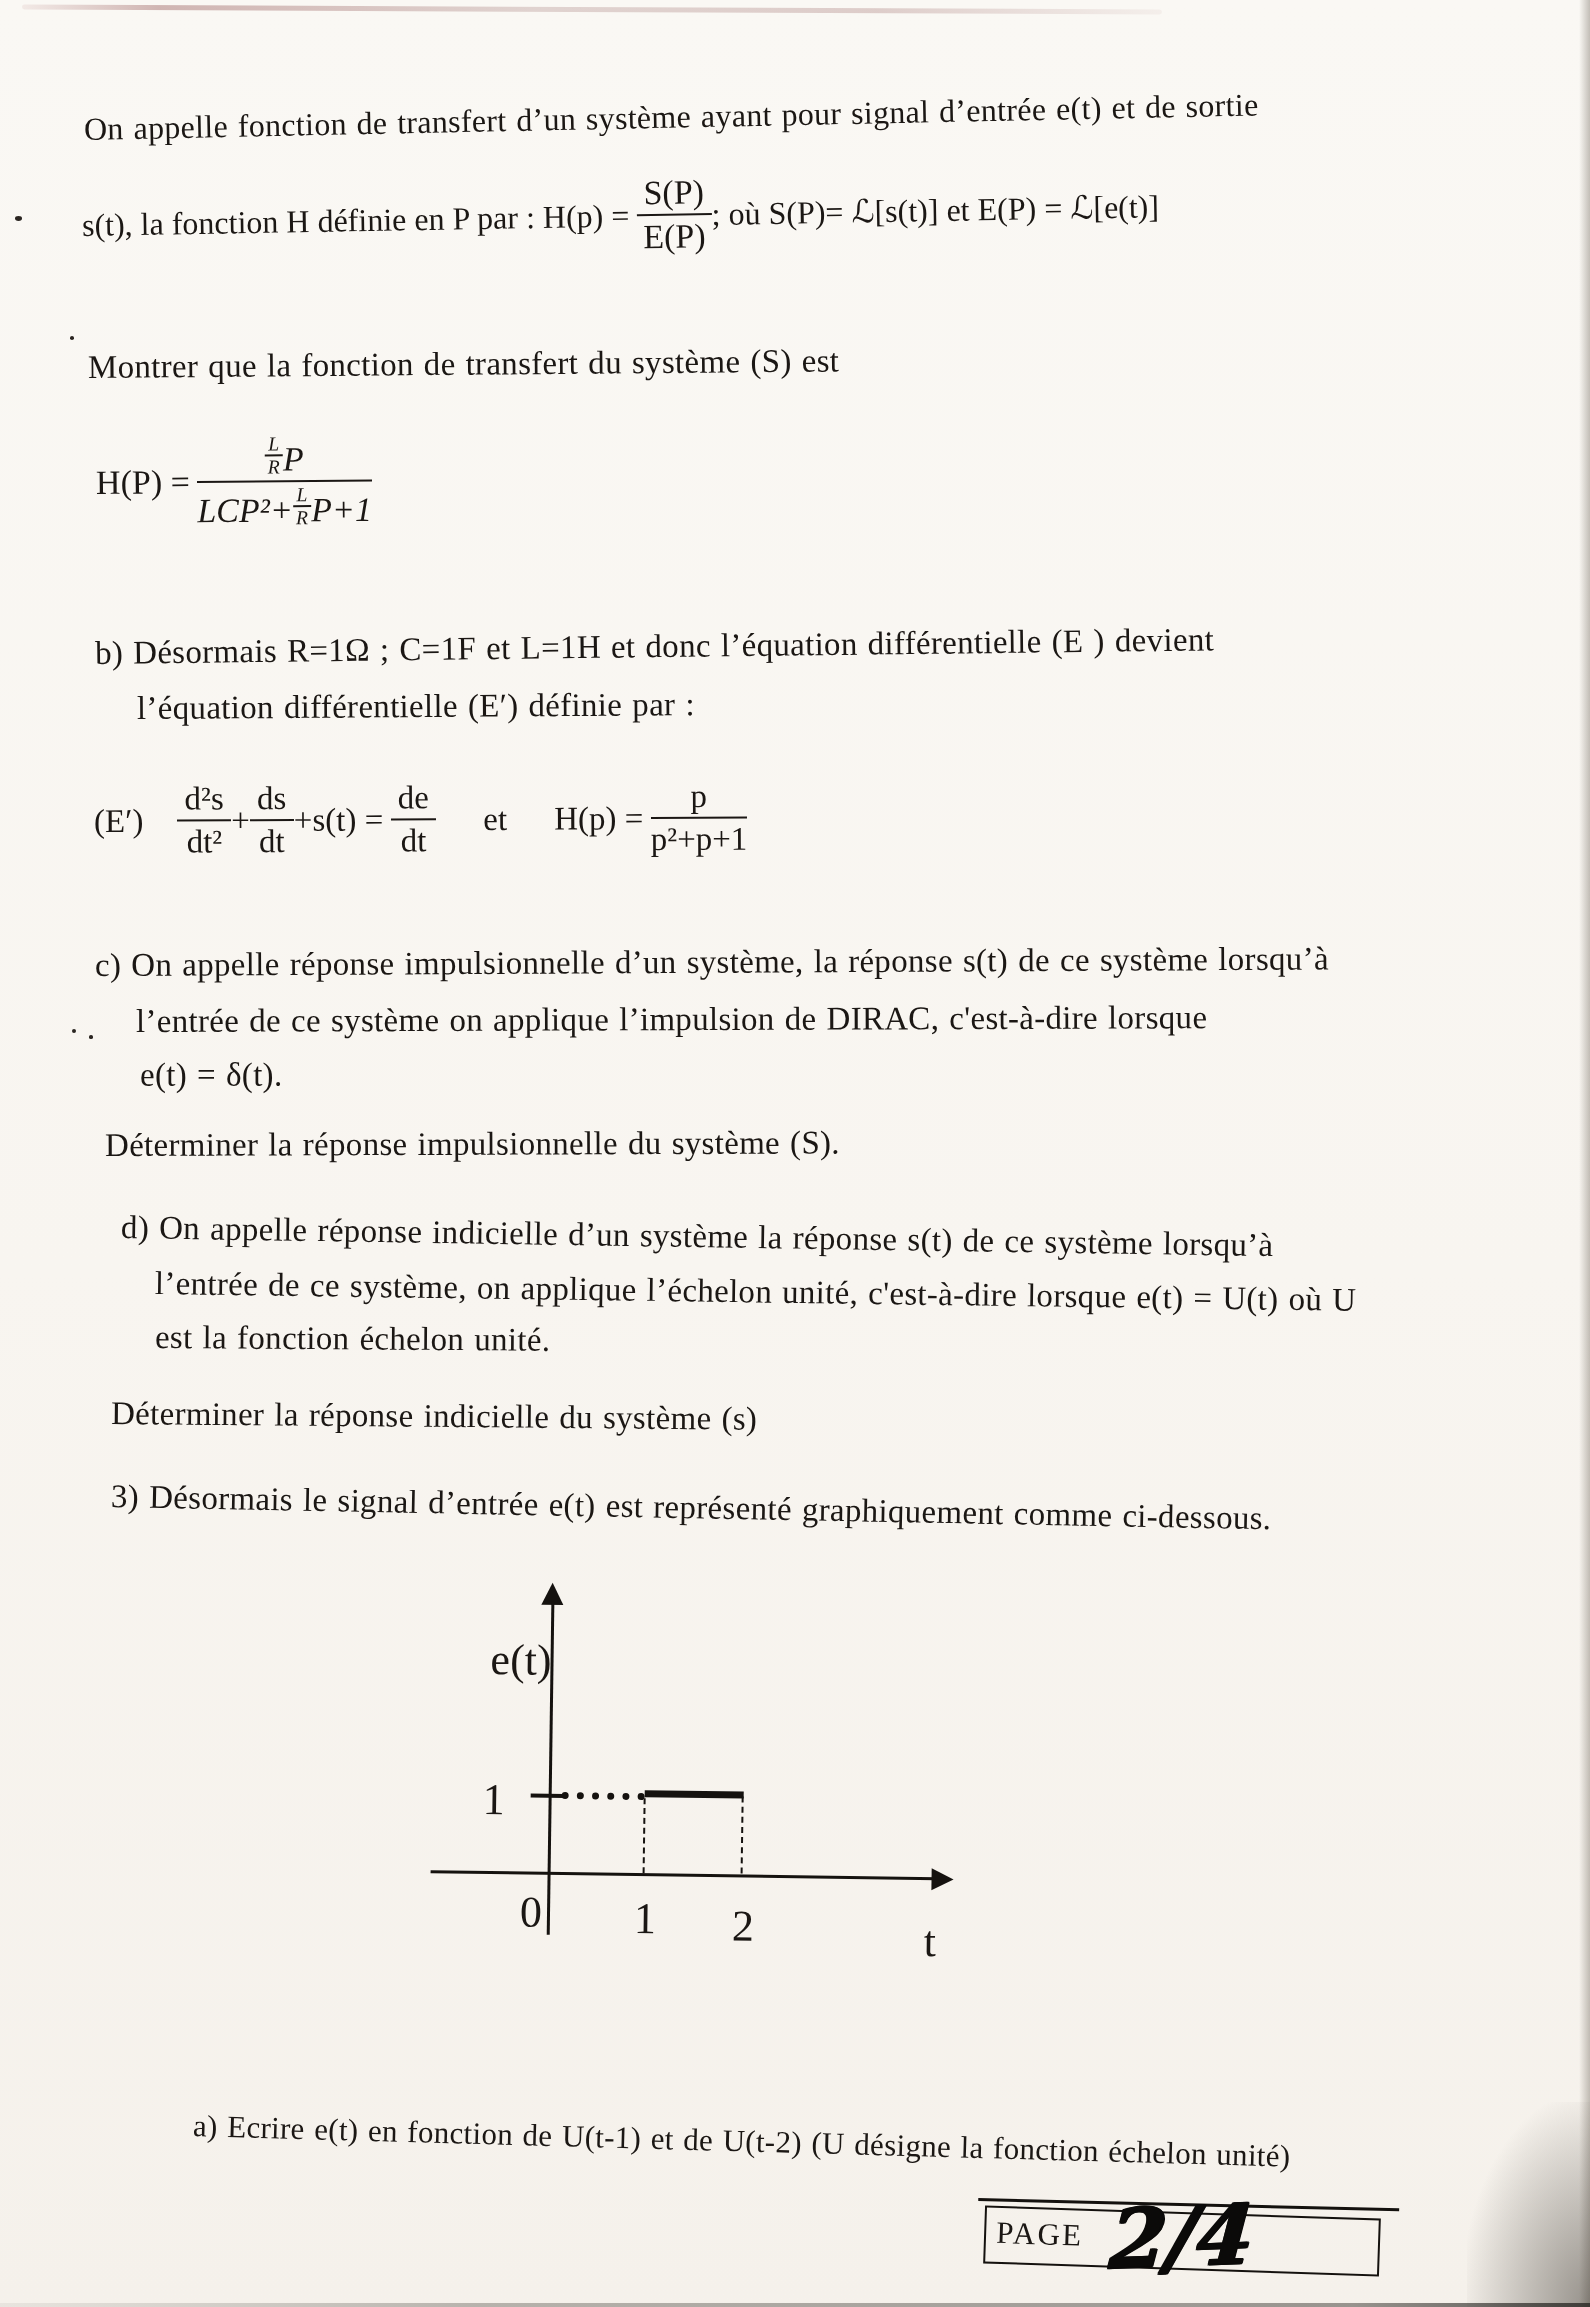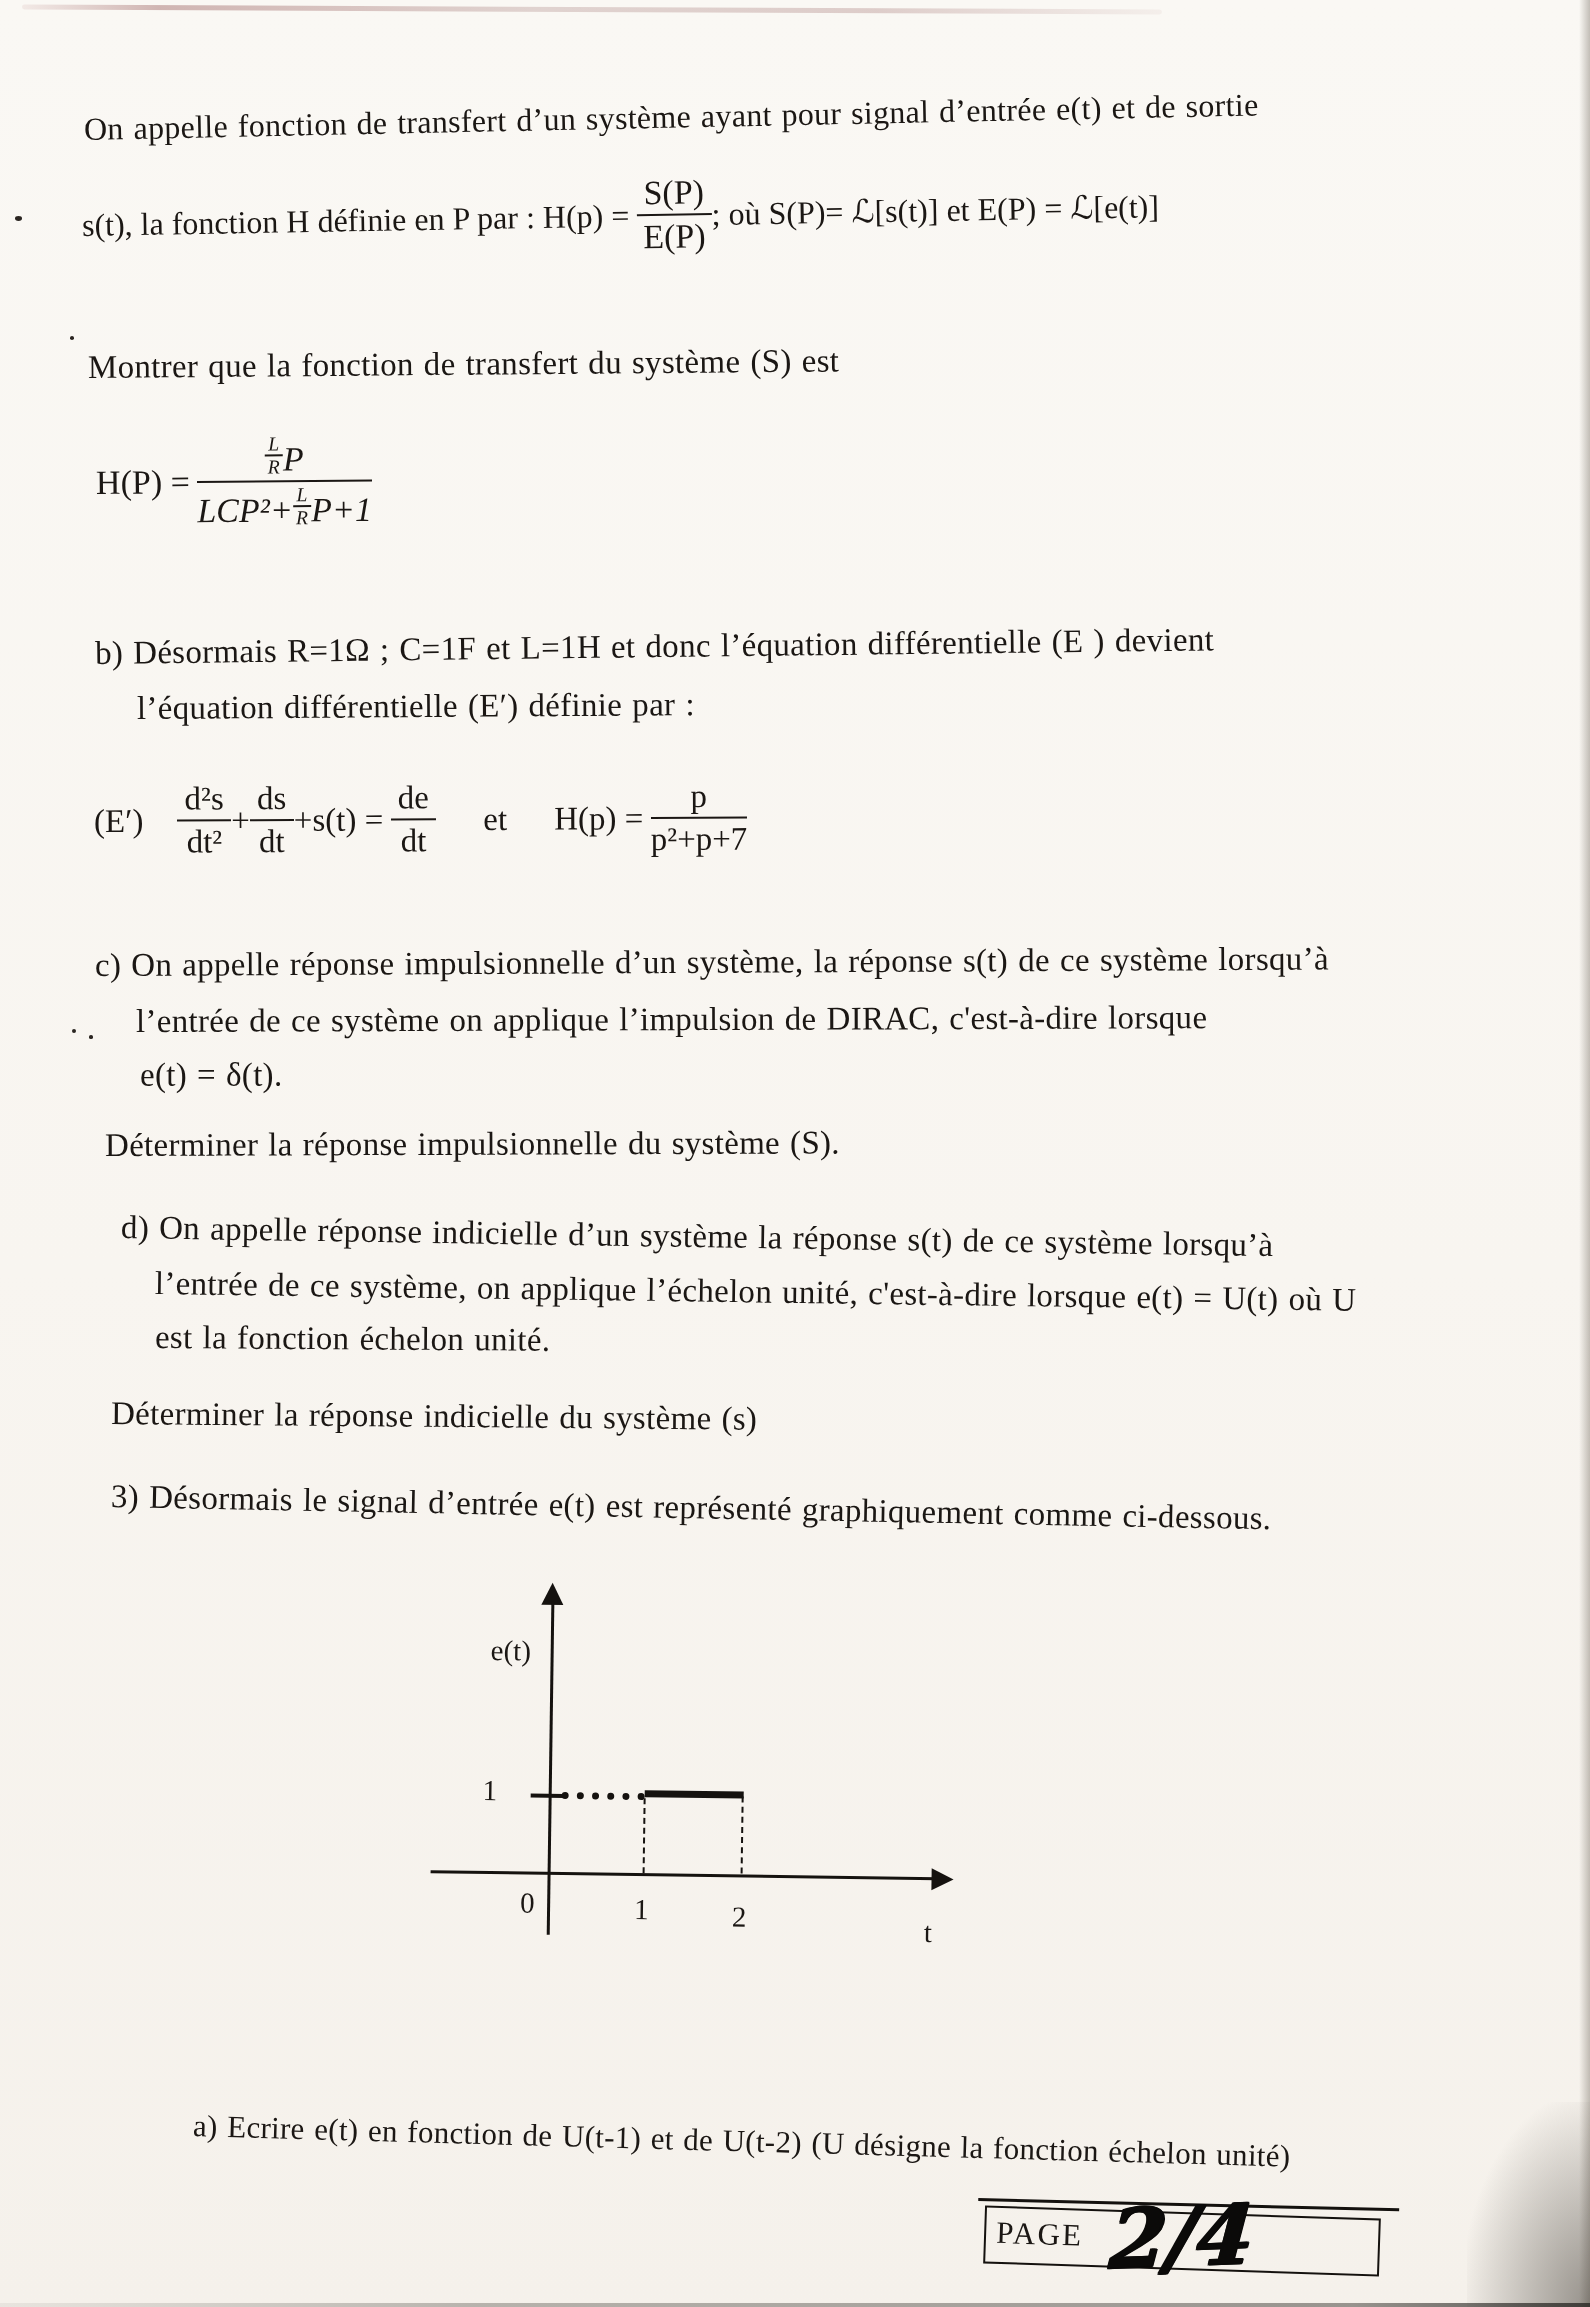--- a/index.html
+++ b/index.html
@@ -20,21 +20,21 @@
   .sfrac .n { display:block; border-bottom:2.2px solid #1b1714; padding:0 3.7px 0.7px; }
   .sfrac .d { display:block; padding-top:0.7px; }
   .gap-s { width:7.3px; } .gap-m { width:34px; } .gap-l { width:47px; }
   
   #figure { left:420px; top:1583px; width:570px; height:380px; transform:rotate(0.8deg); }
   .line { position:absolute; background:#15120f; }
   .arrow-up { position:absolute; width:0; height:0;
     border-left:11px solid transparent; border-right:11px solid transparent; border-bottom:22px solid #15120f; }
   .arrow-right { position:absolute; width:0; height:0;
     border-top:11px solid transparent; border-bottom:11px solid transparent; border-left:22px solid #15120f; }
-  .figlab { position:absolute; font-size:29px; }
+  .figlab { position:absolute; font-size:44px; }
   .dotted-seg { position:absolute; height:0; border-top:7.3px dotted #15120f; }
   .solid-seg  { position:absolute; height:7.3px; background:#15120f; }
   .dash-v { position:absolute; width:0; border-left:2.2px dashed #15120f; }
   
   #footer-box { left:984px; top:2212px; width:392px; height:54px;
     border:2.9px solid #14110e; transform:rotate(1.9deg); }
   #footer-box::before { content:""; position:absolute; left:-8.8px; right:-20.5px; top:-11px; height:2.9px;
     background:#14110e; transform:rotate(-0.5deg); }
   .page-label { position:absolute; left:10.2px; top:7.3px; font-size:31px; letter-spacing:2.2px; }
   .hand { position:absolute; left:123px; top:-26px; font-size:82px; font-weight:bold; font-style:italic;
@@ -117,21 +117,21 @@
       <span class="num">de</span>
       <span class="den">dt</span>
     </span>
     <span class="gap-l"></span>
     <span>et</span>
     <span class="gap-l"></span>
     <span>H(p) =</span>
     <span class="gap-s"></span>
     <span class="frac">
       <span class="num">p</span>
-      <span class="den">p²+p+7</span>
+      <span class="den">p²+p+1</span>
     </span>
   </div>
 
   <div class="abs txt" style="left:95px;top:947px;transform:rotate(-0.3deg);transform-origin:left center">c) On appelle réponse impulsionnelle d’un système, la réponse s(t) de ce système lorsqu’à</div>
   <div class="abs txt" style="left:136px;top:1003px;transform:rotate(-0.2deg);transform-origin:left center">l’entrée de ce système on applique l’impulsion de DIRAC, c'est-à-dire lorsque</div>
   <div class="abs txt" style="left:140px;top:1057px">e(t) = δ(t).</div>
 
   <div class="abs txt" style="left:105px;top:1127px;transform:rotate(-0.2deg);transform-origin:left center">Déterminer la réponse impulsionnelle du système (S).</div>
 
   <div class="abs txt" style="left:121px;top:1209px;transform:rotate(0.9deg);transform-origin:left center">d) On appelle réponse indicielle d’un système la réponse s(t) de ce système lorsqu’à</div>

